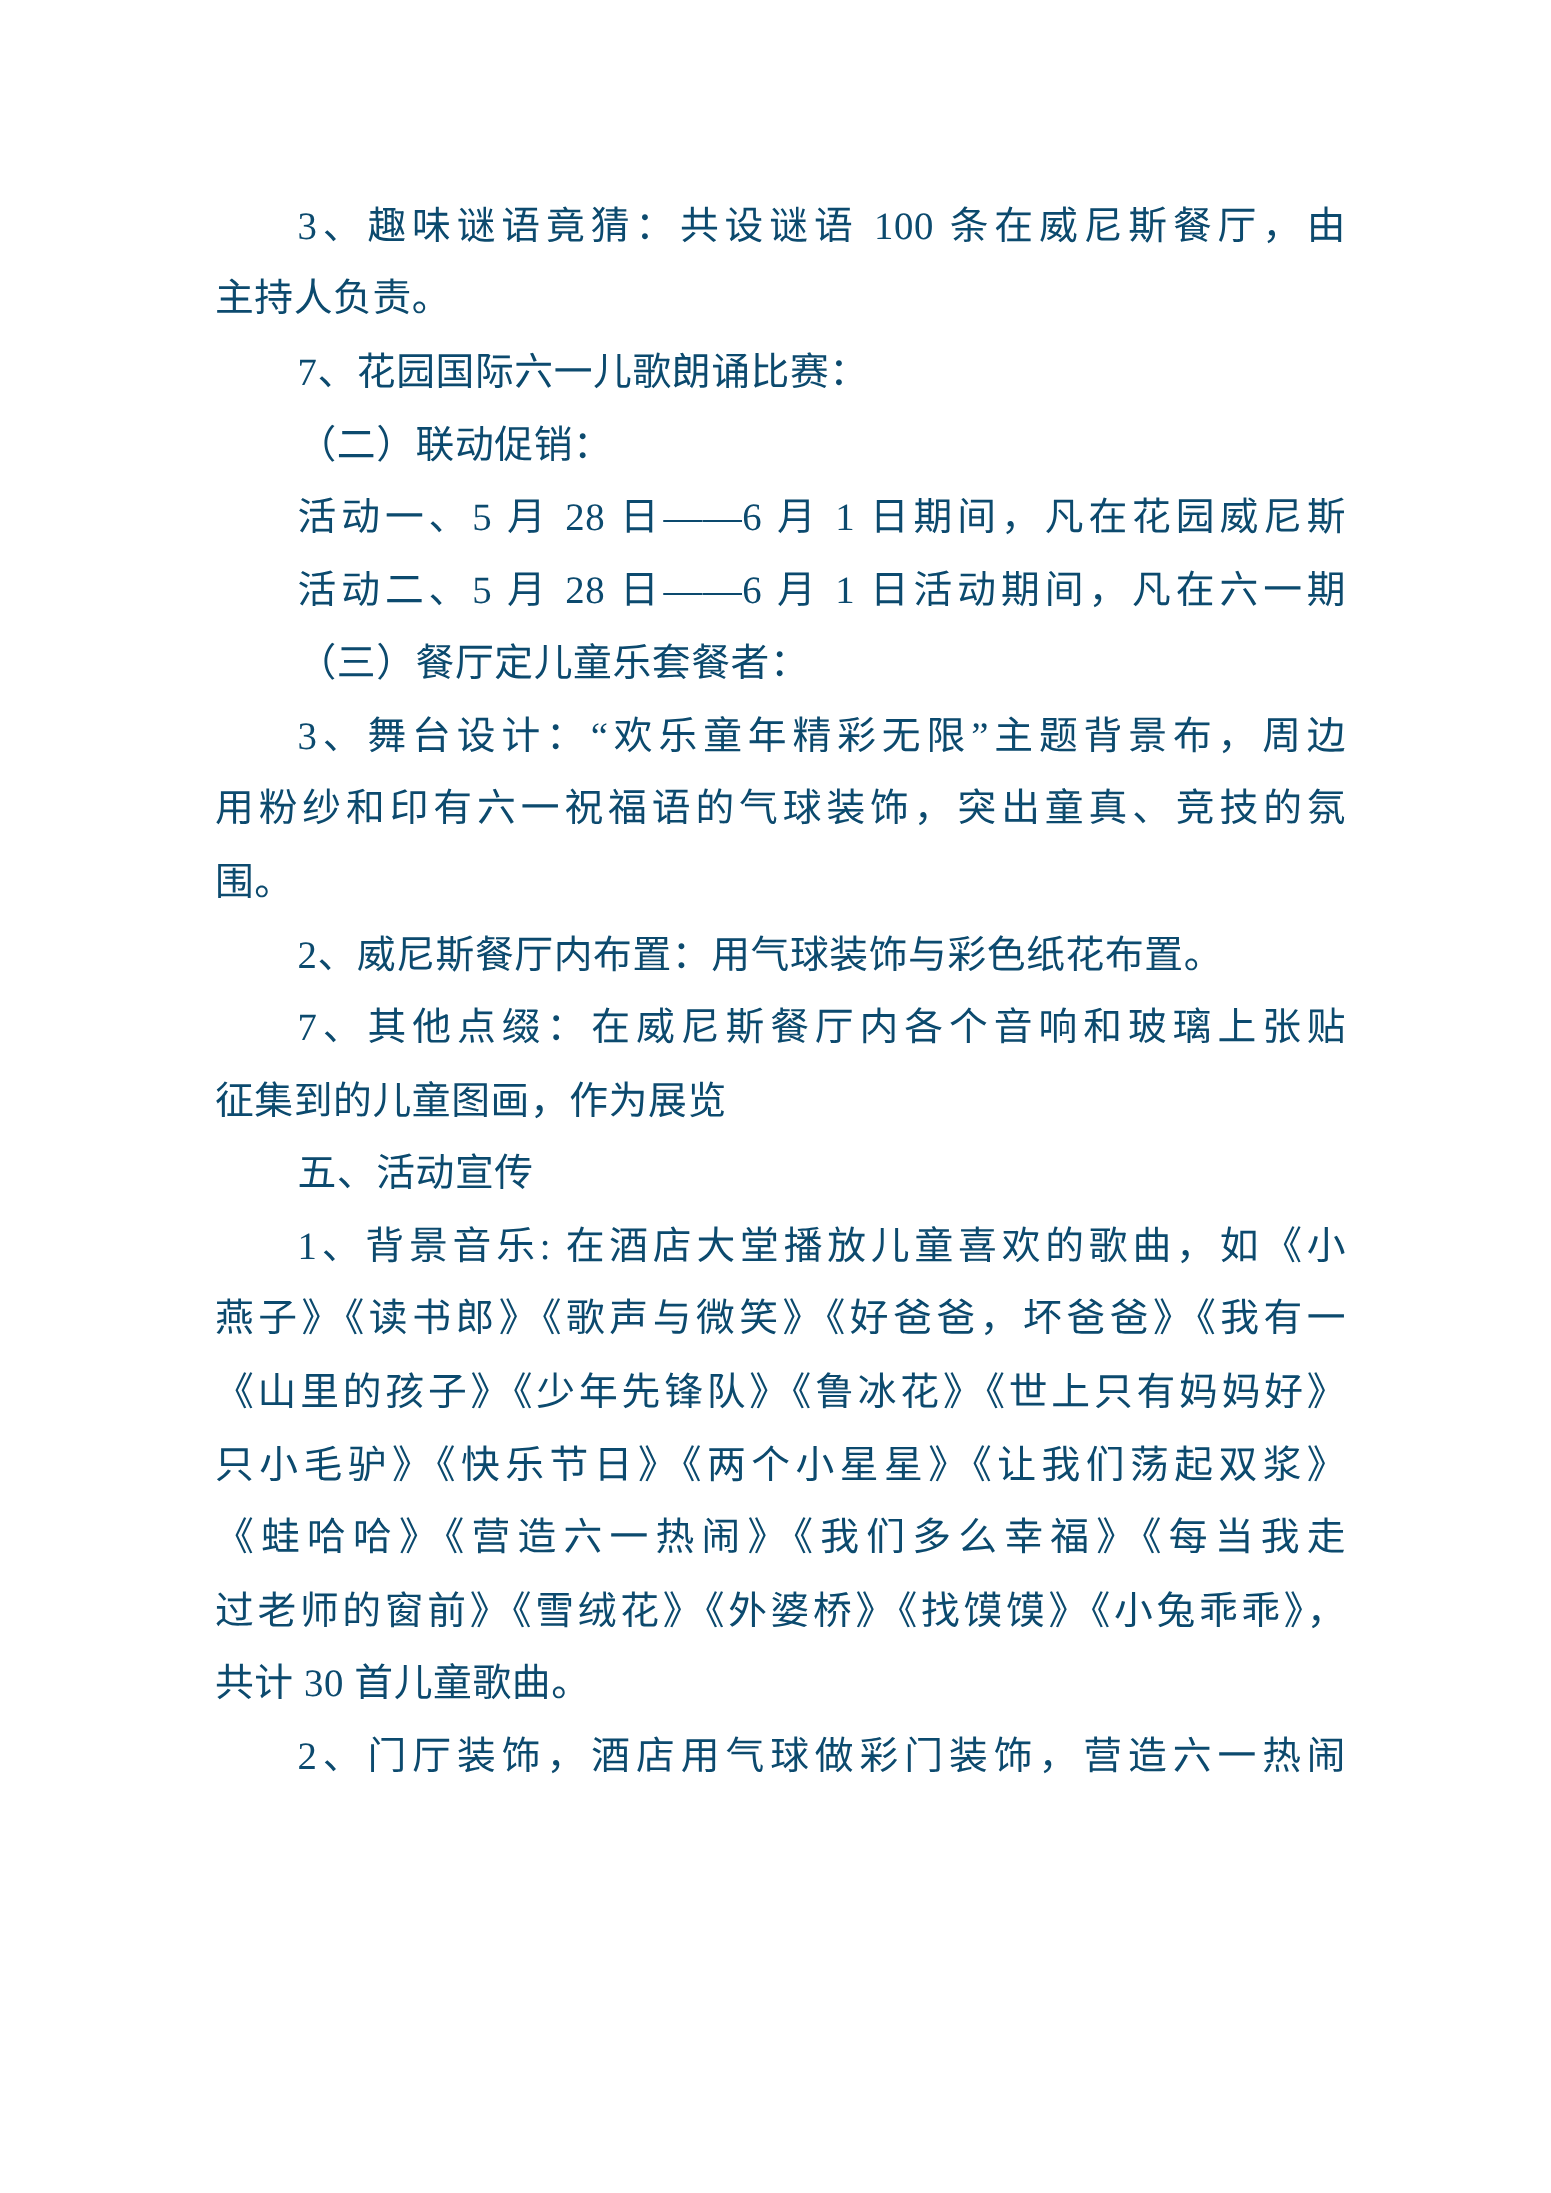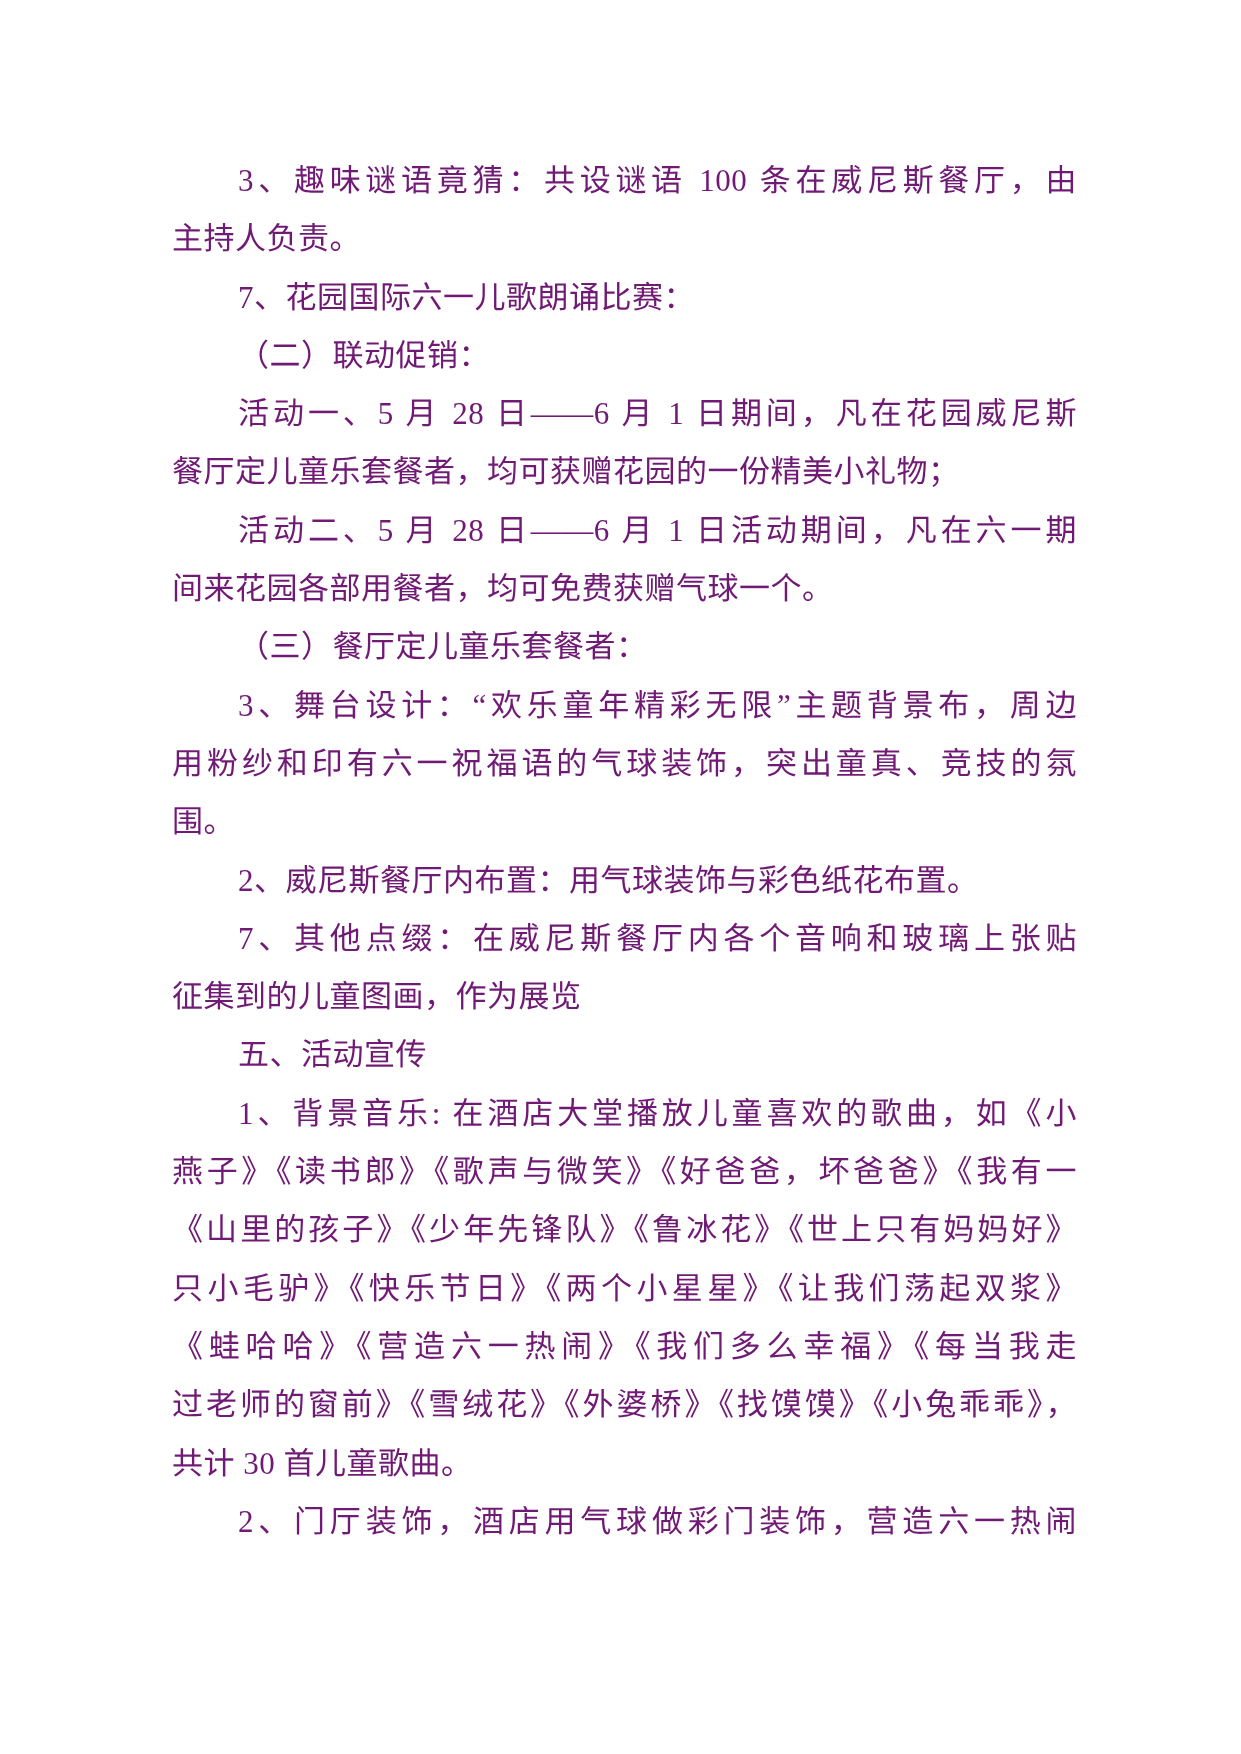--- a/index.html
+++ b/index.html
@@ -18,21 +18,21 @@
   .content {
     position: absolute;
     left: 172px;
     top: 152px;
     width: 905px;
   }
   .line {
     height: 58.3px;
     line-height: 58.3px;
     font-size: 31px;
-    color: #701a75;
+    color: #0c4a6e;
     font-weight: 400;
     overflow: hidden;
     text-align: left;
     letter-spacing: 0.5px;
   }
   .line.indent {
     padding-left: 66px;
   }
   .line.fill {
     text-align: justify;
@@ -43,23 +43,21 @@
 <body>
 
 <div class="page">
   <div class="content">
 
   <div class="line indent fill">3、趣味谜语竟猜：共设谜语 100 条在威尼斯餐厅，由</div>
       <div class="line">主持人负责。</div>
       <div class="line indent">7、花园国际六一儿歌朗诵比赛：</div>
       <div class="line indent">（二）联动促销：</div>
       <div class="line indent fill">活动一、5 月 28 日——6 月 1 日期间，凡在花园威尼斯</div>
-      <div class="line">餐厅定儿童乐套餐者，均可获赠花园的一份精美小礼物；</div>
       <div class="line indent fill">活动二、5 月 28 日——6 月 1 日活动期间，凡在六一期</div>
-      <div class="line">间来花园各部用餐者，均可免费获赠气球一个。</div>
       <div class="line indent">（三）餐厅定儿童乐套餐者：</div>
       <div class="line indent fill">3、舞台设计：“欢乐童年精彩无限”主题背景布，周边</div>
       <div class="line fill">用粉纱和印有六一祝福语的气球装饰，突出童真、竞技的氛</div>
       <div class="line">围。</div>
       <div class="line indent">2、威尼斯餐厅内布置：用气球装饰与彩色纸花布置。</div>
       <div class="line indent fill">7、其他点缀：在威尼斯餐厅内各个音响和玻璃上张贴</div>
       <div class="line">征集到的儿童图画，作为展览</div>
       <div class="line indent">五、活动宣传</div>
       <div class="line indent fill">1、背景音乐: 在酒店大堂播放儿童喜欢的歌曲，如《小</div>
       <div class="line fill">燕子》《读书郎》《歌声与微笑》《好爸爸，坏爸爸》《我有一</div>

